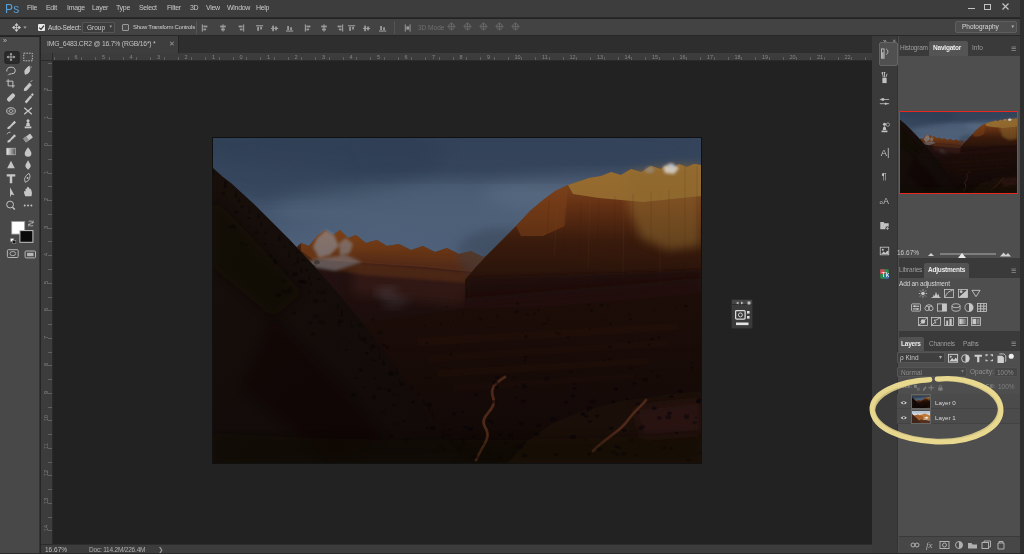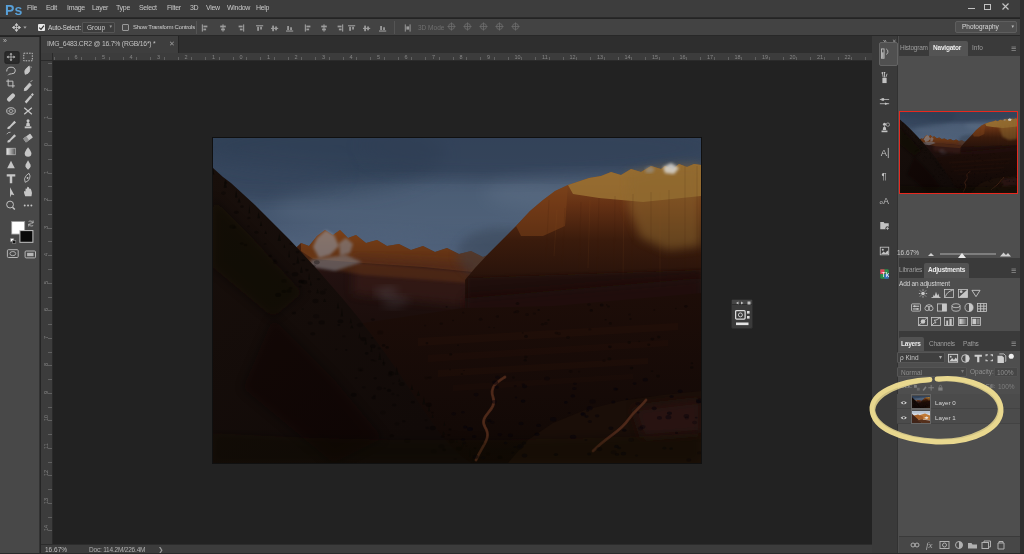--- a/index.html
+++ b/index.html
@@ -428,21 +428,21 @@
           <ellipse cx="329.5" cy="186.2" rx="1.6" ry="1.3" fill="#0a0605" opacity="0.45"></ellipse>
           <ellipse cx="395.5" cy="168.4" rx="1.3" ry="1.0" fill="#0a0605" opacity="0.48"></ellipse>
           <ellipse cx="212.1" cy="187.6" rx="1.1" ry="0.8" fill="#0a0605" opacity="0.34"></ellipse>
           <ellipse cx="281.0" cy="189.6" rx="0.8" ry="0.6" fill="#0a0605" opacity="0.52"></ellipse>
 
   <path d="M0,325 h488 v-30 q-244,14 -488,0 z" fill="#0d0806" opacity="0.3" filter="url(#bl5)"></path>
 </symbol>
 </defs>
 </svg>
     <div class="abs" style="left:0;top:0;width:1024px;height:18px;background:#3d3d3d;border-bottom:1px solid #2a2a2a">
-      <span class="abs" style="left:5px;top:2px;color:#58a0d8;font-weight:bold;font-size:14px;letter-spacing:0.2px">Ps</span>
+      <span class="abs" style="left:5px;top:2px;color:#58a0d8;font-weight:normal;font-size:12px;letter-spacing:0.2px">Ps</span>
       <span class="abs" style="left:27px;top:4px;color:#c8c8c8;font-size:7px;letter-spacing:-0.3px">File</span>
       <span class="abs" style="left:46px;top:4px;color:#c8c8c8;font-size:7px;letter-spacing:-0.3px">Edit</span>
       <span class="abs" style="left:67px;top:4px;color:#c8c8c8;font-size:7px;letter-spacing:-0.3px">Image</span>
       <span class="abs" style="left:92px;top:4px;color:#c8c8c8;font-size:7px;letter-spacing:-0.3px">Layer</span>
       <span class="abs" style="left:116px;top:4px;color:#c8c8c8;font-size:7px;letter-spacing:-0.3px">Type</span>
       <span class="abs" style="left:139px;top:4px;color:#c8c8c8;font-size:7px;letter-spacing:-0.3px">Select</span>
       <span class="abs" style="left:167px;top:4px;color:#c8c8c8;font-size:7px;letter-spacing:-0.3px">Filter</span>
       <span class="abs" style="left:190px;top:4px;color:#c8c8c8;font-size:7px;letter-spacing:-0.3px">3D</span>
       <span class="abs" style="left:206px;top:4px;color:#c8c8c8;font-size:7px;letter-spacing:-0.3px">View</span>
       <span class="abs" style="left:227px;top:4px;color:#c8c8c8;font-size:7px;letter-spacing:-0.3px">Window</span>

